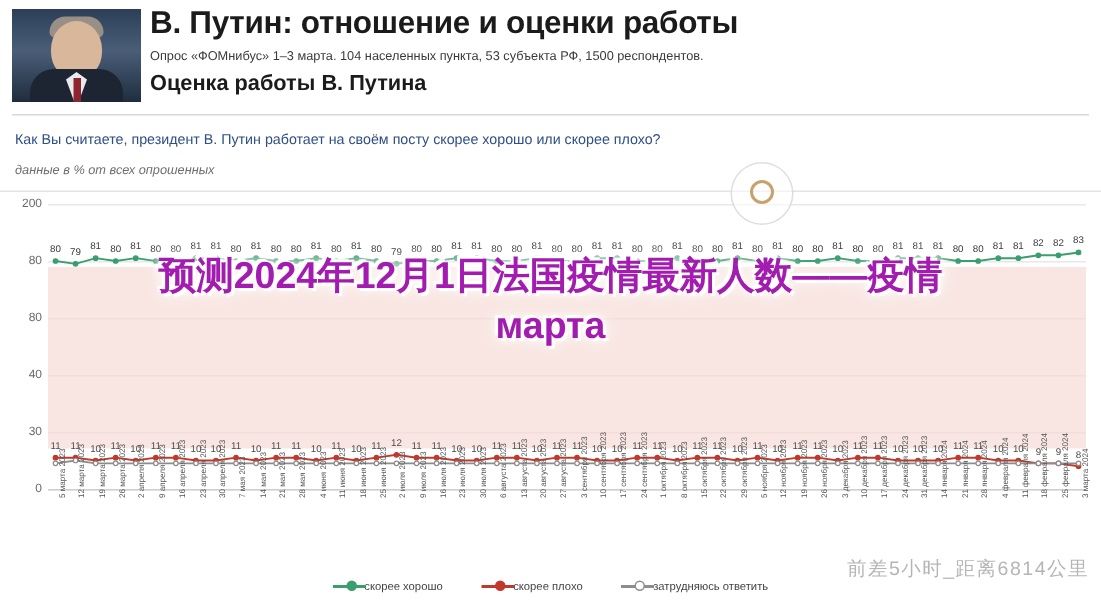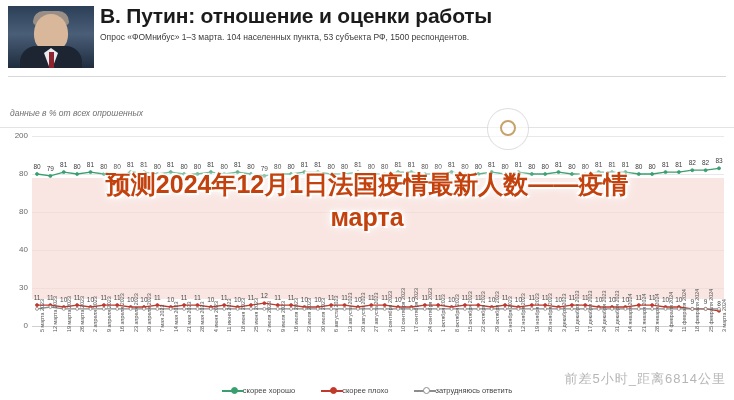--- a/index.html
+++ b/index.html
@@ -194,21 +194,21 @@
   .legend-mark { position: relative; display: flex; align-items: center; }
 
   
   .overlay-title {
     position: absolute;
     left: 0; top: 168px;
     width: 734px;
     text-align: center;
     font-size: 25px;
     font-weight: bold;
-    color: #c2410c;
+    color: #a21caf;
     line-height: 1.3;
     text-shadow: 0 0 6px #ffffff, 0 0 10px #ffffff, 0 0 14px #ffffff, 2px 2px 0 #ffffff, -2px -2px 0 #ffffff;
     pointer-events: none;
   }
 
   
   .wm-circle {
     position: absolute;
     right: 205px; top: 108px;
     width: 40px; height: 40px;
@@ -241,21 +241,23 @@
   <div class="header">
     <div class="portrait">
       <div class="hair"></div>
       <div class="face"></div>
       <div class="body"></div>
       <div class="shirt"></div>
       <div class="tie"></div>
     </div>
     <div class="hdr-title">В. Путин: отношение и оценки работы</div>
     <div class="hdr-sub">Опрос «ФОМнибус» 1–3 марта. 104 населенных пункта, 53 субъекта РФ, 1500 респондентов.</div>
+    <div class="hdr-title2">Оценка работы В. Путина</div>
     <div class="hdr-divider"></div>
+    <div class="hdr-question">Как Вы считаете, президент В. Путин работает на своём посту скорее хорошо или скорее плохо?</div>
     <div class="hdr-note">данные в % от всех опрошенных</div>
   </div>
 
   <div class="chart-wrap">
     <div id="grid-layer">
         <div class="gridline" style="top: 198px;"></div>
         <div class="gridline" style="top: 160px;"></div>
         <div class="gridline" style="top: 122px;"></div>
         <div class="gridline" style="top: 84px;"></div>
         <div class="gridline" style="top: 46px;"></div>

